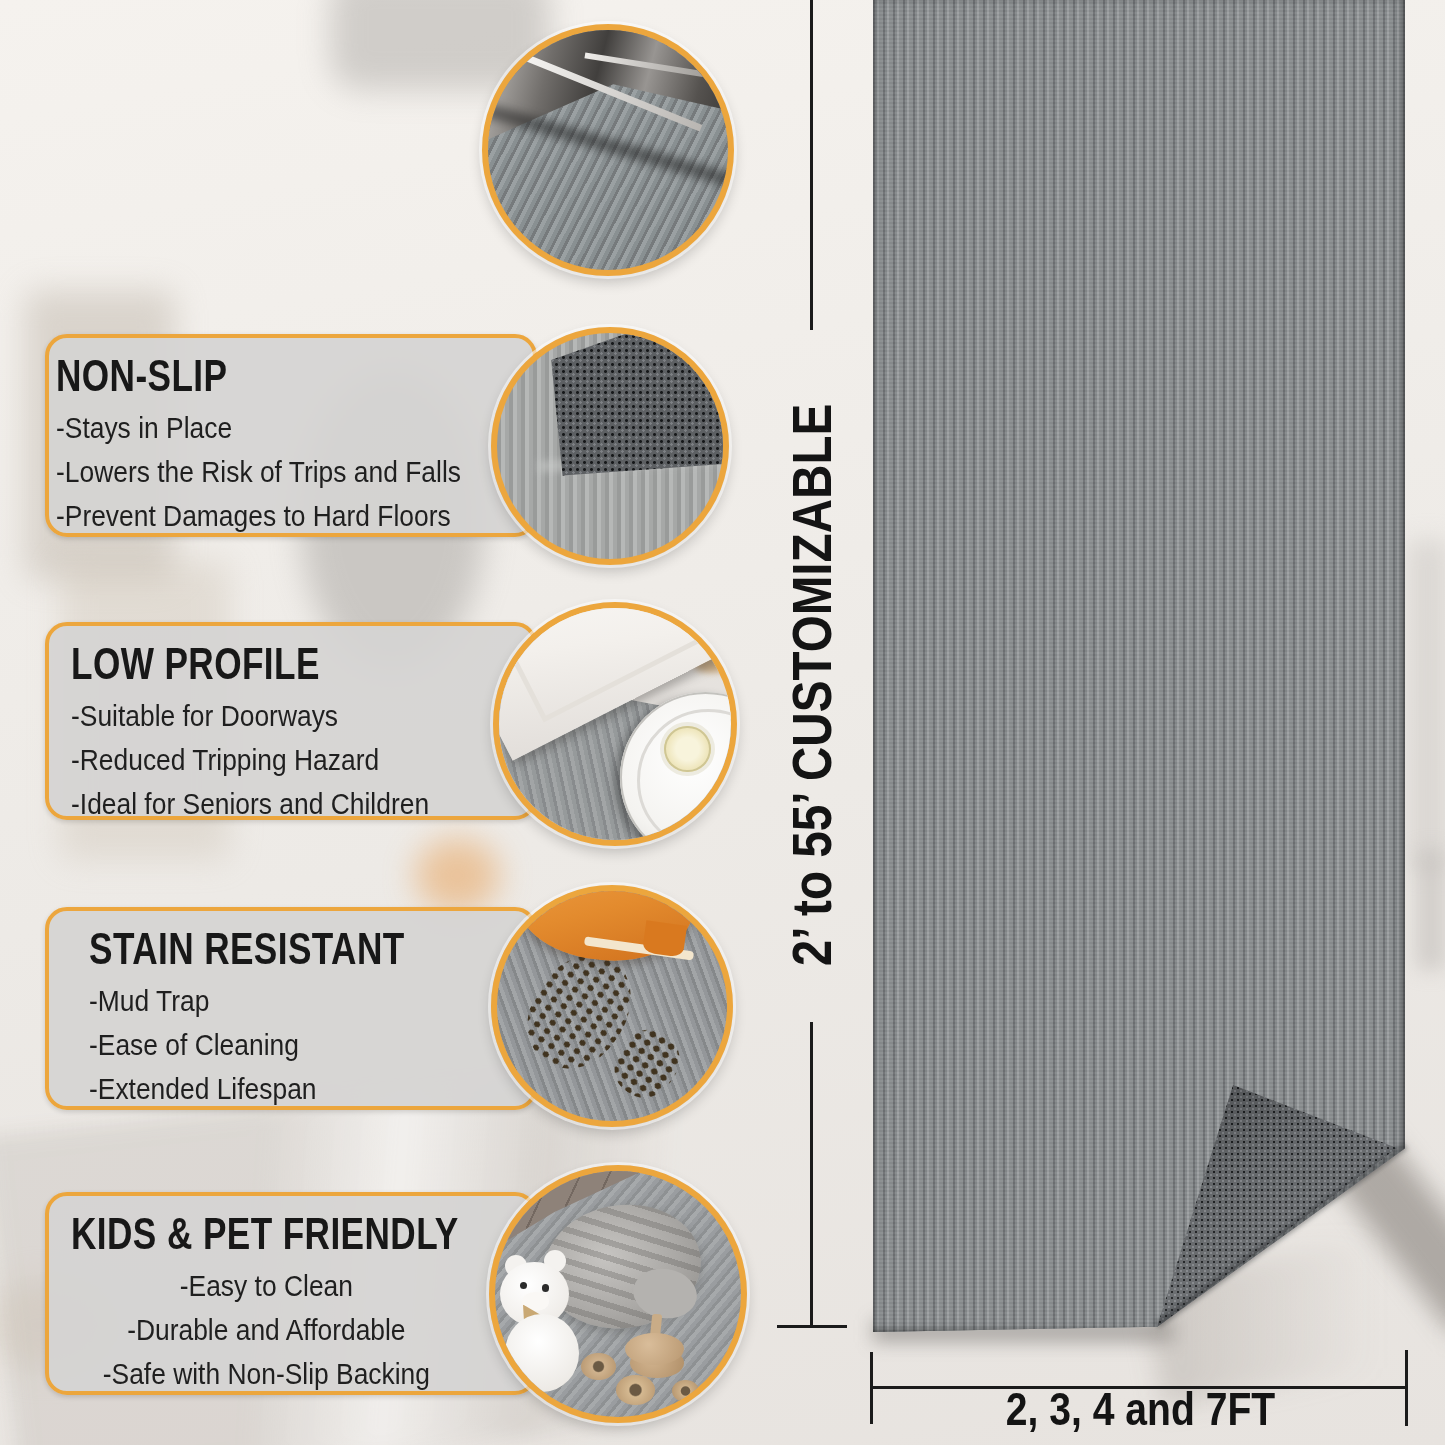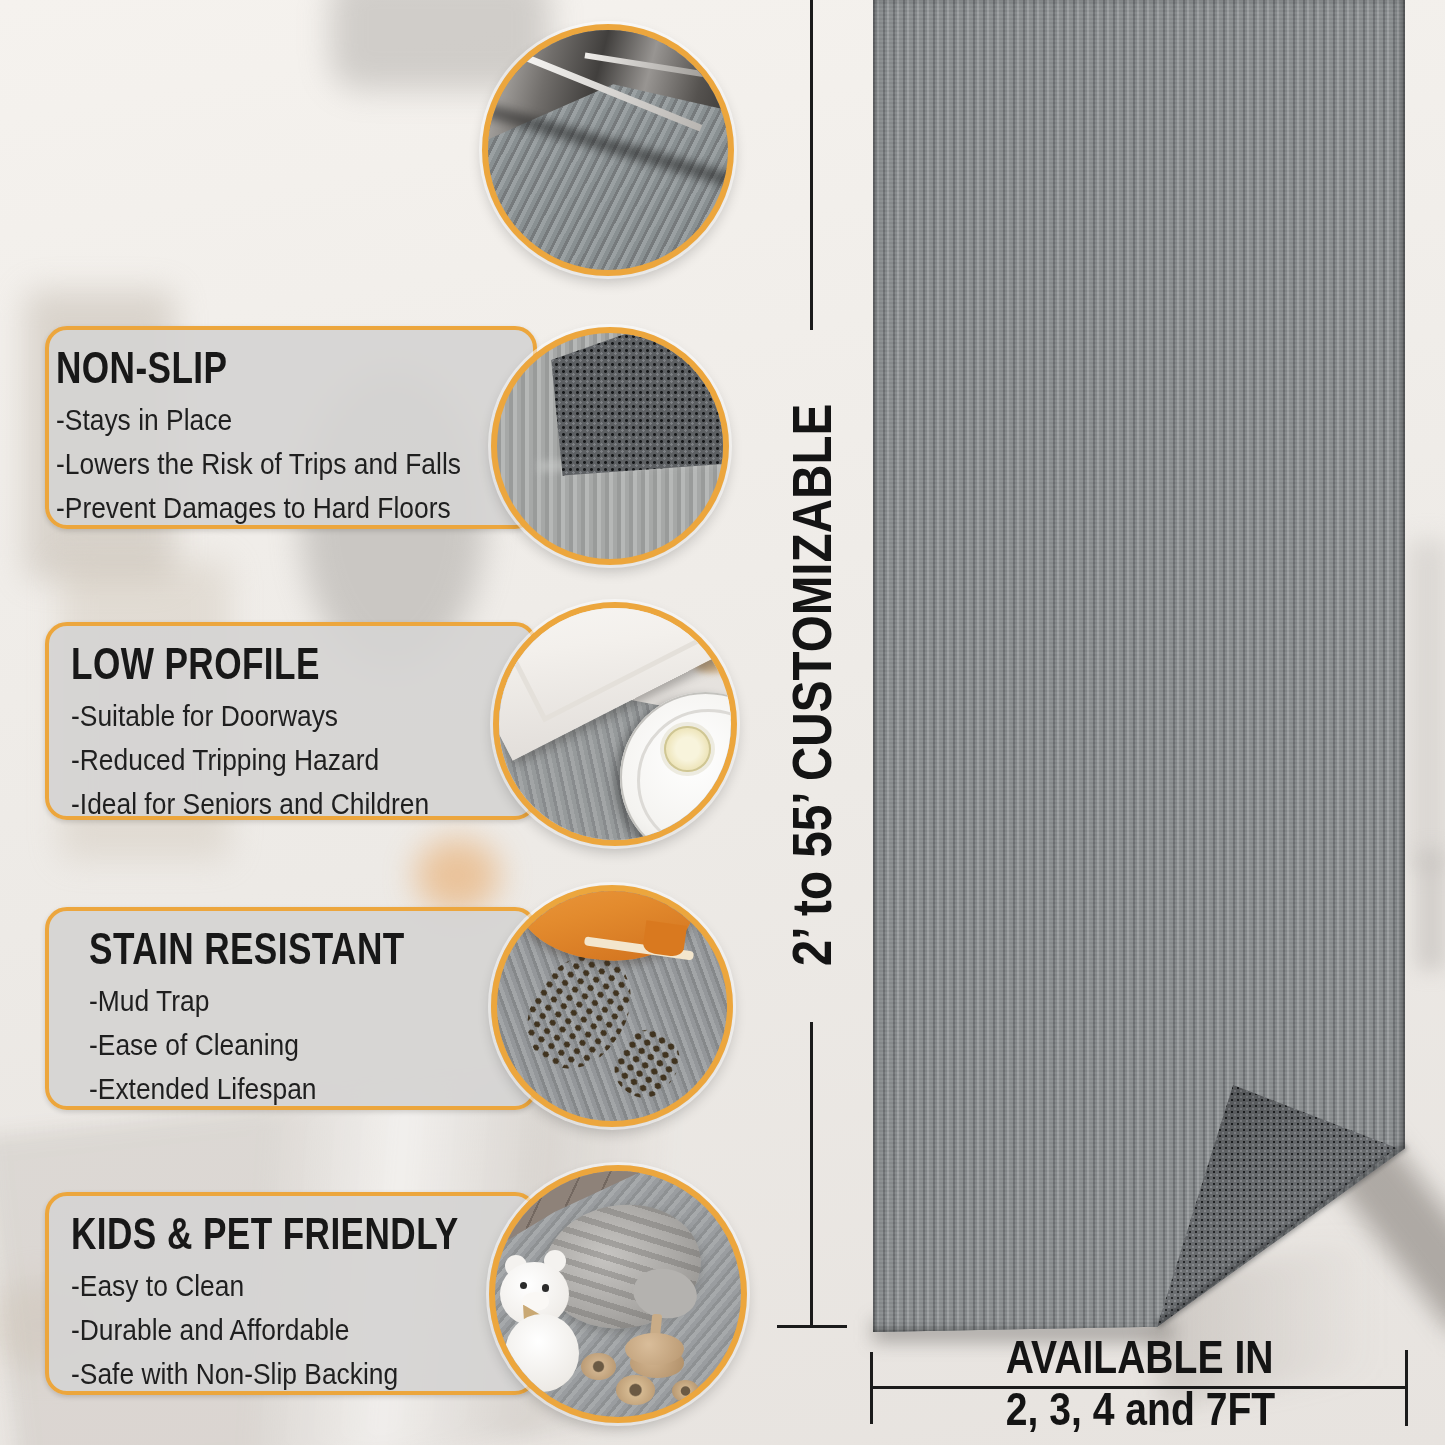--- a/index.html
+++ b/index.html
@@ -152,25 +152,24 @@
   <div class="crease"></div>
 
   <div class="dline" style="left:810px;top:0;width:3px;height:330px;"></div>
   <div class="vlabel">2’ to 55’ CUSTOMIZABLE</div>
   <div class="dline" style="left:810px;top:1022px;width:3px;height:303px;"></div>
   <div class="dline" style="left:777px;top:1325px;width:70px;height:3px;"></div>
 
   <div class="dline" style="left:870px;top:1352px;width:3px;height:72px;"></div>
   <div class="dline" style="left:873px;top:1386px;width:534px;height:3px;"></div>
   <div class="dline" style="left:1405px;top:1350px;width:3px;height:76px;"></div>
-  <div class="avail" style="top:1334px;"><span>AVAILABLE IN</span></div>
   <div class="avail" style="top:1386px;"><span>2, 3, 4 and 7FT</span></div>
 
 
-  <div class="fbox" style="top:326px;padding-left:7px;">
+  <div class="fbox" style="top:334px;padding-left:7px;">
     <div class="ftitle">NON-SLIP</div>
     <div class="fitems">
       <div class="fitem">-Stays in Place</div>
       <div class="fitem">-Lowers the Risk of Trips and Falls</div>
       <div class="fitem">-Prevent Damages to Hard Floors</div>
     </div>
   </div>
 
   <div class="fbox" style="top:622px;height:198px;">
     <div class="ftitle">LOW PROFILE</div>
@@ -183,21 +182,21 @@
 
   <div class="fbox" style="top:907px;padding-left:40px;">
     <div class="ftitle">STAIN RESISTANT</div>
     <div class="fitems">
       <div class="fitem">-Mud Trap</div>
       <div class="fitem">-Ease of Cleaning</div>
       <div class="fitem">-Extended Lifespan</div>
     </div>
   </div>
 
-  <div class="fbox" style="top:1192px;">
+  <div class="fbox" style="top:1192px;text-align:center;">
     <div class="ftitle">KIDS &amp; PET FRIENDLY</div>
     <div class="fitems">
       <div class="fitem">-Easy to Clean</div>
       <div class="fitem">-Durable and Affordable</div>
       <div class="fitem">-Safe with Non-Slip Backing</div>
     </div>
   </div>
 
   <div class="pc c1">
     <div class="metal"></div>

